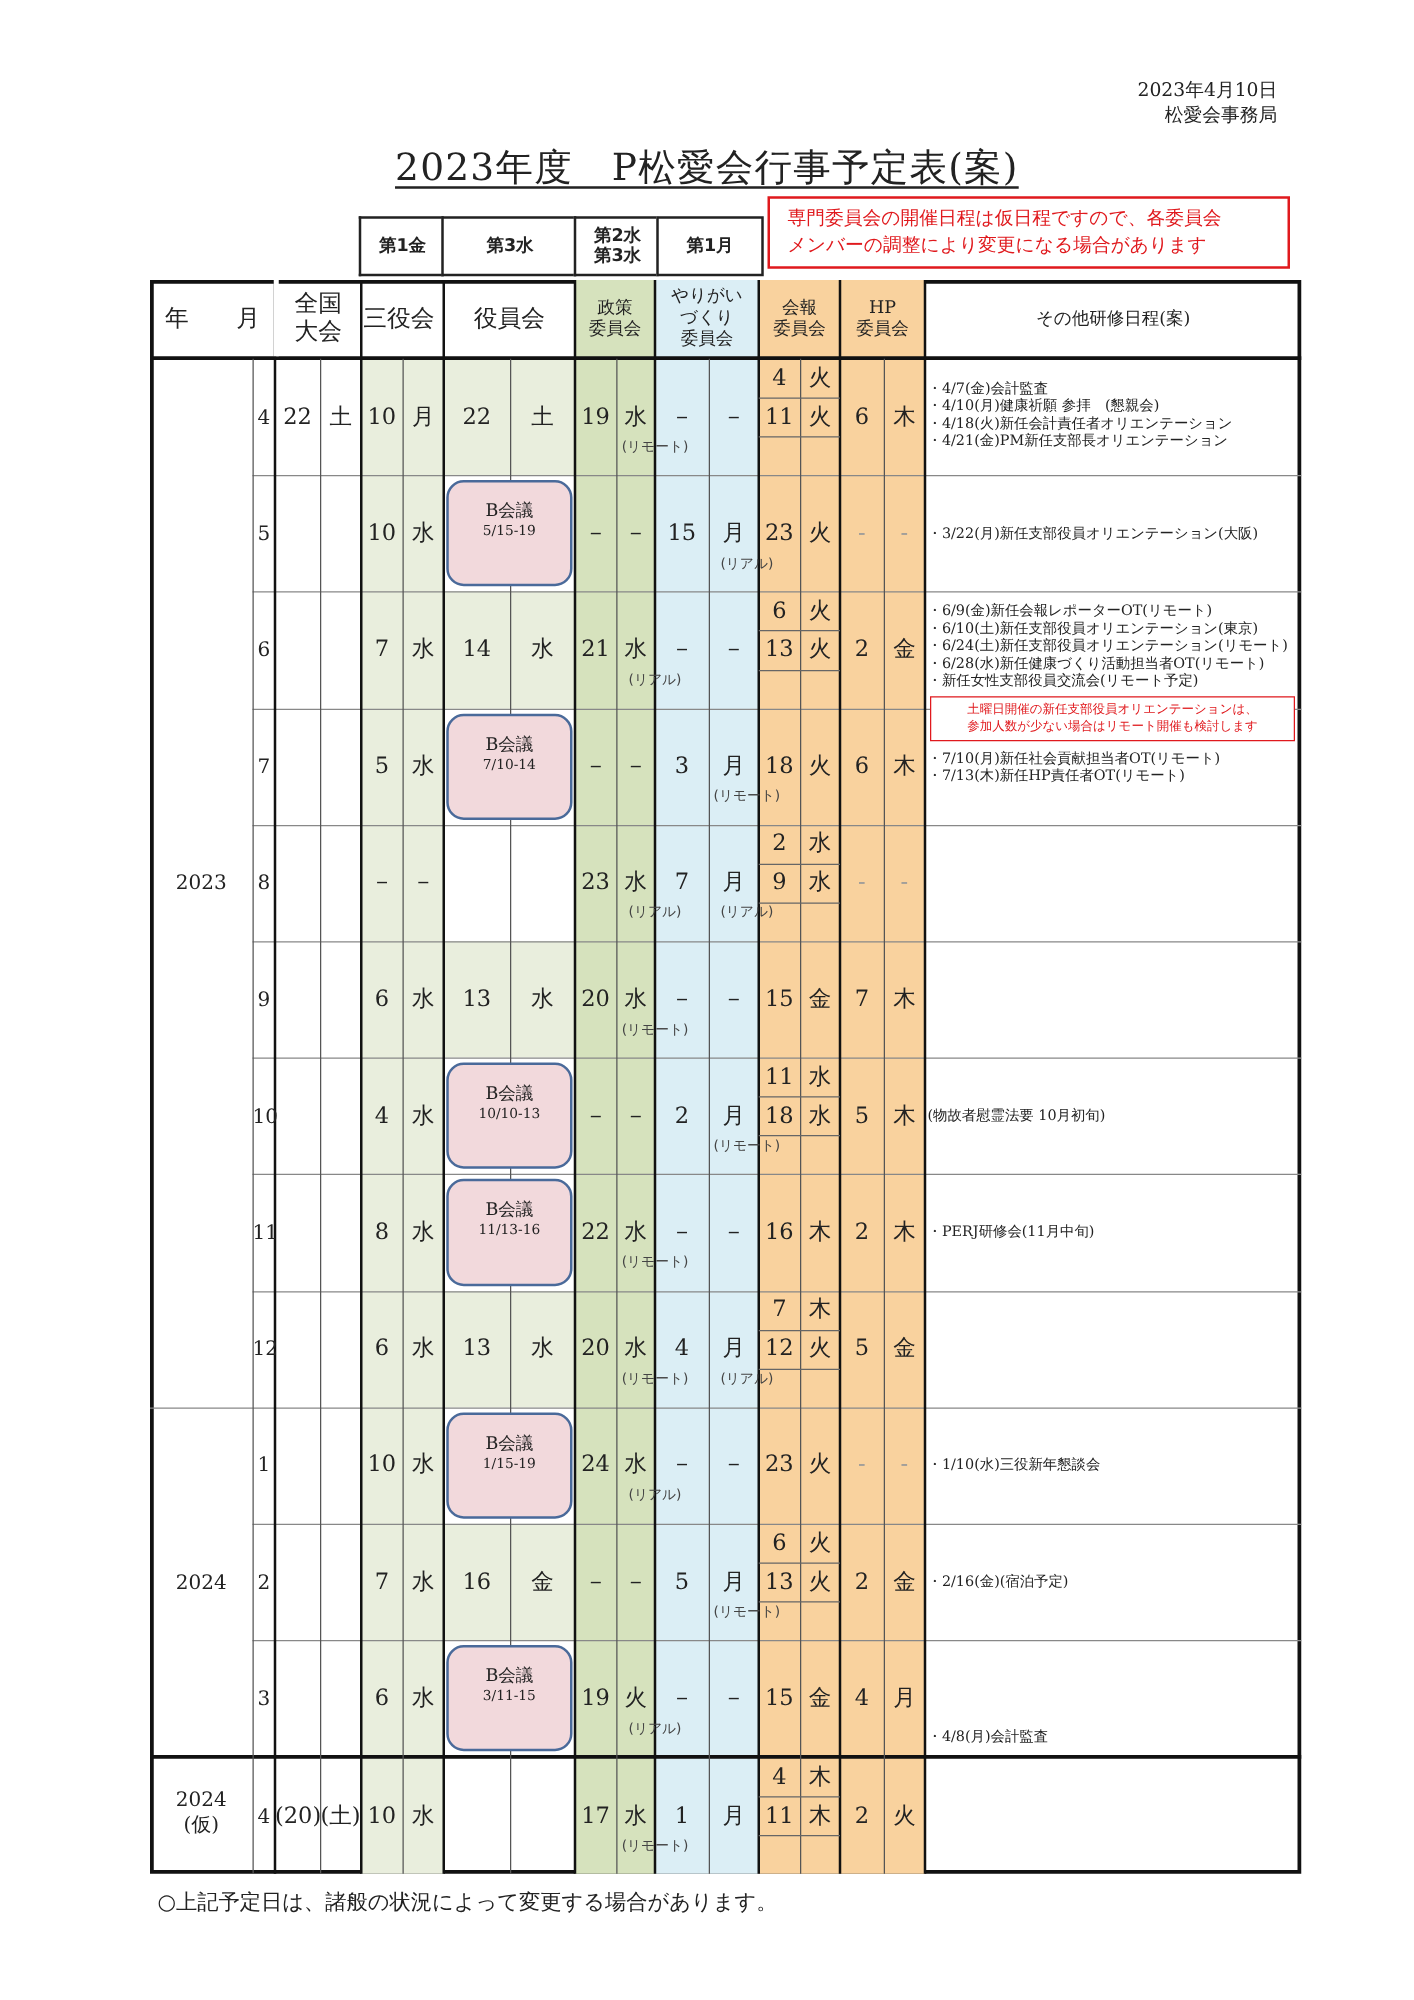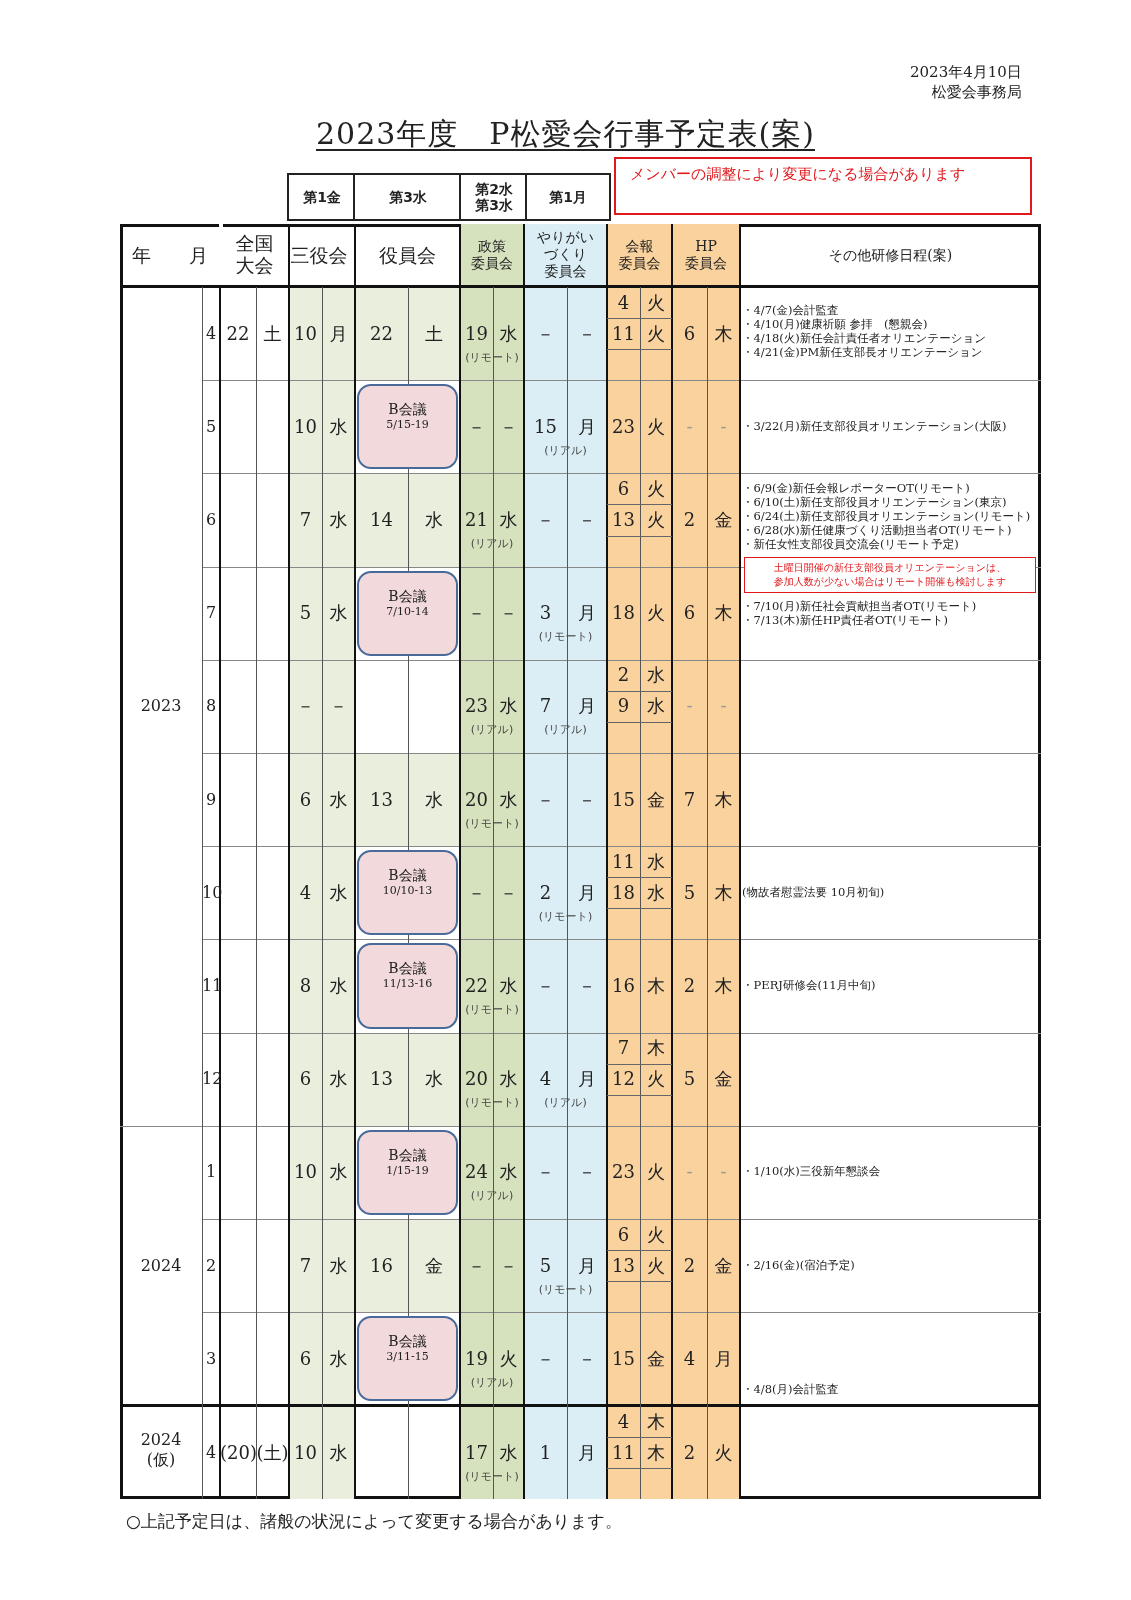--- a/index.html
+++ b/index.html
@@ -10,21 +10,21 @@
   #title span{text-decoration:underline;text-decoration-thickness:2px;text-underline-offset:5px;letter-spacing:1px;}
   .wk{border:2px solid #222;border-right:none;height:44px;top:173px;display:flex;align-items:center;justify-content:center;font-family:"DejaVu Sans","Liberation Sans",sans-serif;font-size:14px;font-weight:bold;text-align:center;line-height:16px;background:#fff;}
   #warn{left:614px;top:157px;width:418px;height:58px;border:2px solid #e0191d;background:#fff;color:#e0191d;font-family:"DejaVu Sans","Liberation Sans",sans-serif;font-size:15px;line-height:22px;padding:4px 0 0 14px;box-sizing:border-box;}
   #tbl{left:120px;top:224px;width:921px;height:1275px;border:3px solid #111;box-sizing:border-box;}
   .cell{position:absolute;box-sizing:border-box;}
   .vl{position:absolute;width:0;border-left:1px solid #555;}
   .vlb{position:absolute;width:0;border-left:2.5px solid #111;}
   .hl{position:absolute;height:0;border-top:1px solid #888;}
   .hlb{position:absolute;height:0;border-top:3px solid #111;}
   .t{position:absolute;font-size:18px;text-align:center;white-space:nowrap;line-height:20px;}
-  .sub{position:absolute;font-size:11px;text-align:center;white-space:nowrap;color:#444;font-family:"DejaVu Sans","Liberation Sans",sans-serif;}
+  .sub{position:absolute;font-size:11px;text-align:center;white-space:nowrap;color:#444;font-family:"DejaVu Sans","Liberation Sans",sans-serif;padding-left:32px;}
   .hd{position:absolute;text-align:center;font-size:19px;line-height:22px;}
   .hd.sm{font-size:14px;line-height:17px;}
   .bkaigi{position:absolute;background:#f2d9dc;border:2px solid #4a6a9a;border-radius:14px;box-sizing:border-box;text-align:center;}
   .bkaigi .l1{font-size:14px;margin-top:14px;line-height:18px;}
   .bkaigi .l2{font-size:11px;line-height:14px;}
   .notes{position:absolute;font-size:11.5px;line-height:14px;white-space:nowrap;}
   #redbox{position:absolute;left:744px;top:557px;width:292px;height:36px;border:1px solid #e0191d;color:#e0191d;font-family:"DejaVu Sans","Liberation Sans",sans-serif;font-size:10px;line-height:14px;text-align:center;padding-top:3px;box-sizing:border-box;background:#fff;}
   #foot{left:126px;top:1510px;font-size:17px;}
 </style>
 </head>
@@ -36,20 +36,21 @@
 </div>
 <div class="abs" id="title"><span>2023年度　P松愛会行事予定表(案)</span></div>
 
 <div class="abs wk" style="left:287px;width:66px;">第1金</div>
 <div class="abs wk" style="left:353px;width:106px;">第3水</div>
 <div class="abs wk" style="left:459px;width:66px;white-space:pre;">第2水
 第3水</div>
 <div class="abs wk" style="left:525px;width:82px;border-right:2px solid #222;">第1月</div>
 
 <div class="abs" id="warn">
+  <div>専門委員会の開催日程は仮日程ですので、各委員会</div>
   <div>メンバーの調整により変更になる場合があります</div>
 </div>
 
 <div class="abs" id="tbl"></div>
 <div id="grid">
     <div class="cell" style="left: 289px; top: 287px; width: 66px; height: 1212px; background: rgb(233, 238, 221);"></div>
     <div class="cell" style="left: 460px; top: 224px; width: 64px; height: 1275px; background: rgb(214, 226, 189);"></div>
     <div class="cell" style="left: 524px; top: 224px; width: 83px; height: 1275px; background: rgb(219, 238, 245);"></div>
     <div class="cell" style="left: 607px; top: 224px; width: 133px; height: 1275px; background: rgb(249, 210, 158);"></div>
     <div class="cell" style="left: 355px; top: 287px; width: 105px; height: 93.2px; background: rgb(233, 238, 221);"></div>

